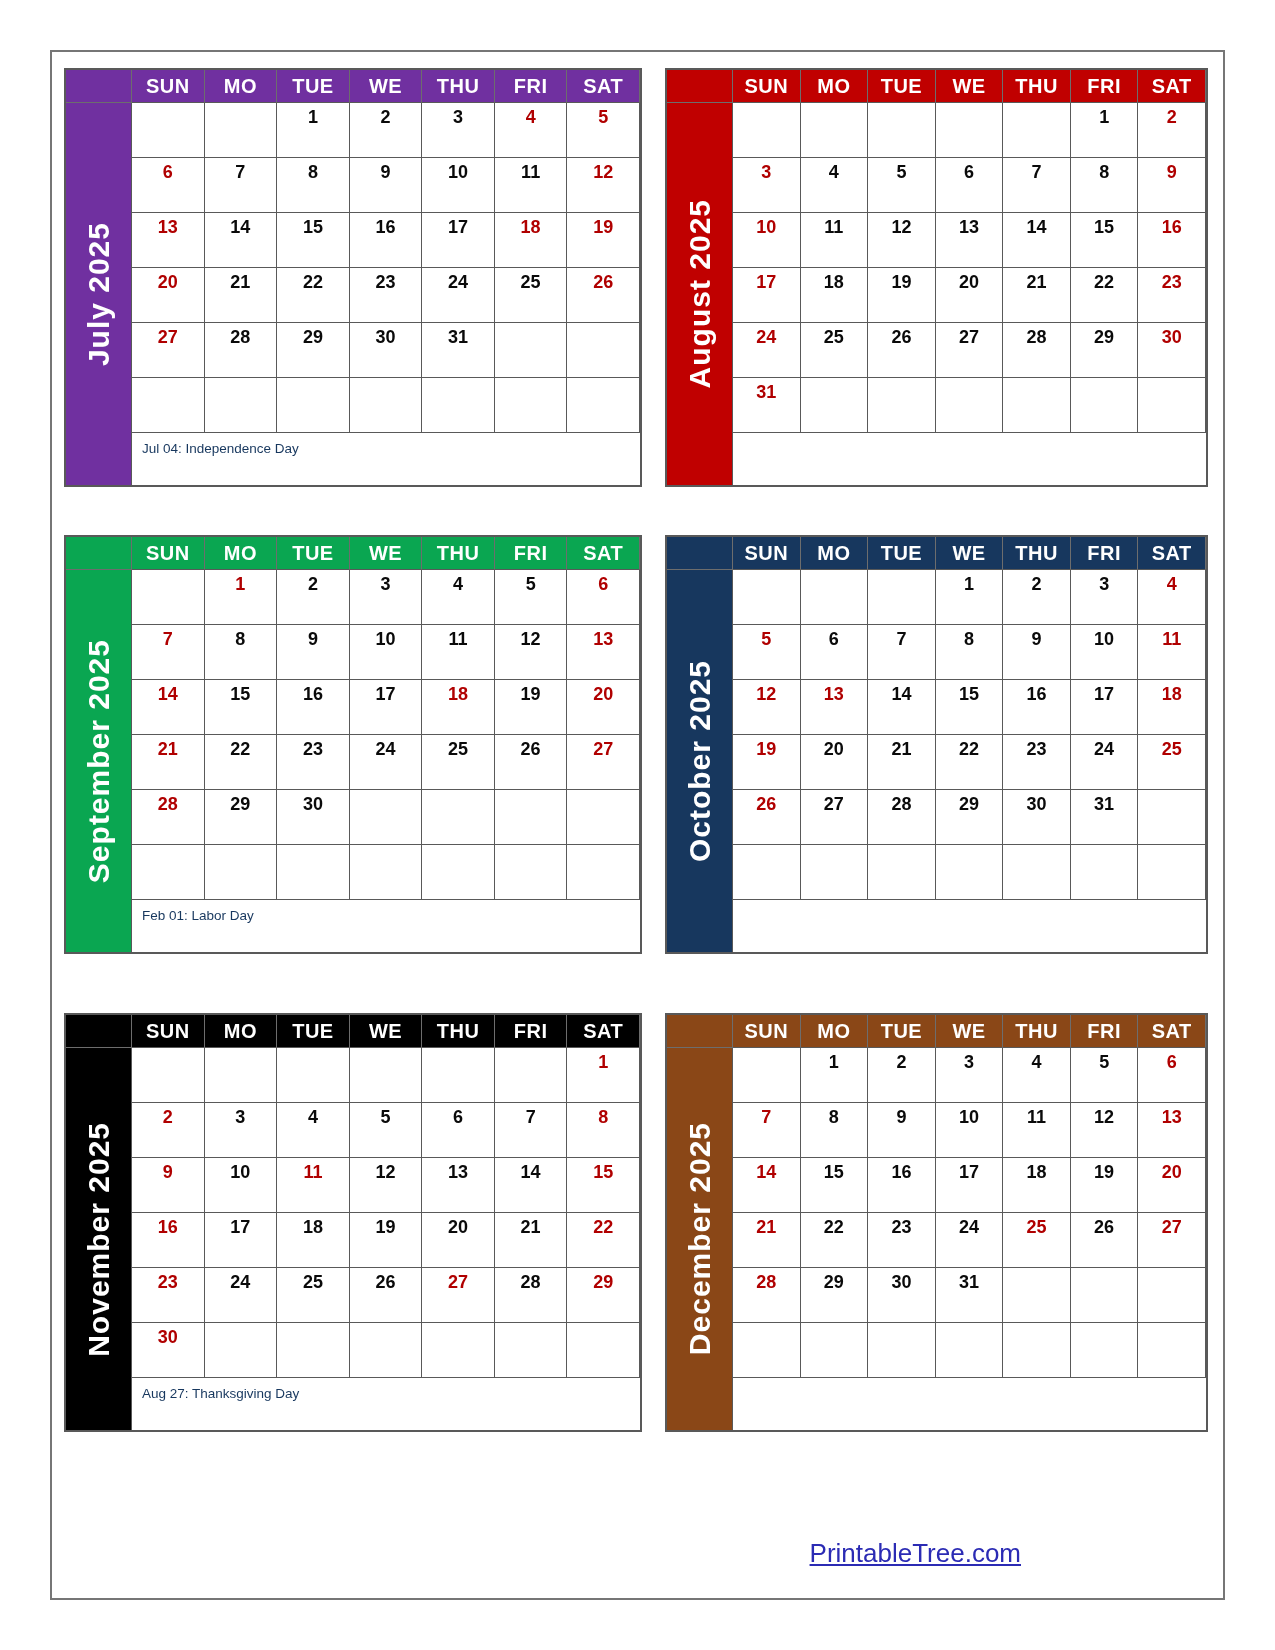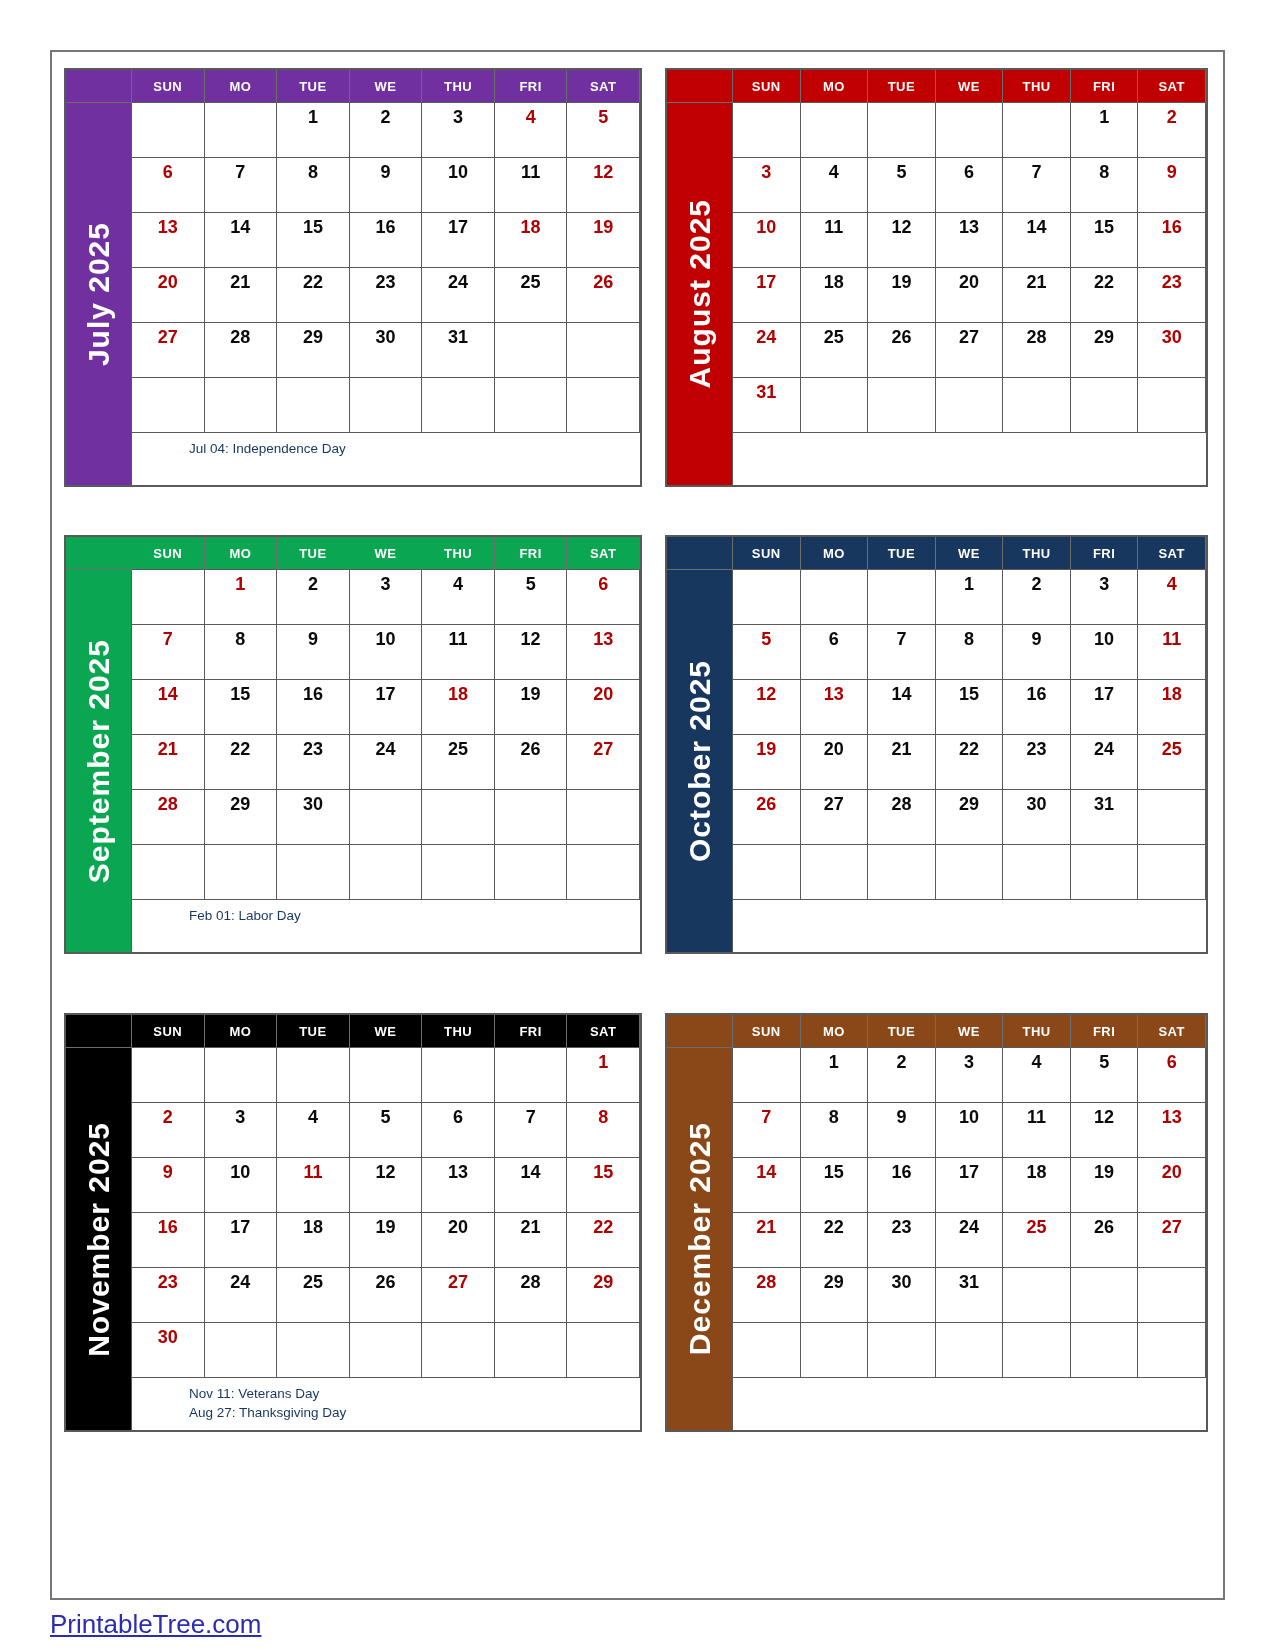--- a/index.html
+++ b/index.html
@@ -22,21 +22,21 @@
   .pos2{left:64px;top:535px;width:578px;}
   .pos3{left:665px;top:535px;width:543px;}
   .pos4{left:64px;top:1013px;width:578px;}
   .pos5{left:665px;top:1013px;width:543px;}
   .corner{
     grid-column:1;grid-row:1;
     border-right:1.5px solid #6d6d6d;border-bottom:1.5px solid #6d6d6d;
   }
   .dayhead{
     display:flex;align-items:center;justify-content:center;
-    color:#ffffff;font-weight:bold;font-size:13px;letter-spacing:.5px;
+    color:#ffffff;font-weight:bold;font-size:20px;letter-spacing:.5px;
     border-right:1.5px solid #6d6d6d;border-bottom:1.5px solid #595959;
   }
   .dayhead:last-of-type{border-right:none;}
   .sidebar{
     grid-column:1;grid-row:2 / span 7;
     display:flex;align-items:center;justify-content:center;
     border-right:1.5px solid #595959;
   }
   .sidebar-label{
     writing-mode:vertical-rl;transform:rotate(180deg);
@@ -48,24 +48,24 @@
     border-right:1.5px solid #595959;border-bottom:1.5px solid #595959;
     font-weight:bold;font-size:18px;color:#0a0a0a;
     text-align:center;padding-top:4px;
   }
   .cell.red{color:#b00000;}
   .note-area{
     grid-column:2 / span 7;grid-row:8;
     padding:6px 4px 0 10px;box-sizing:border-box;background:#ffffff;
   }
   .note-line{
-    color:#17375e;font-size:13.5px;line-height:19px;white-space:nowrap;margin-left:47px;
+    color:#17375e;font-size:13.5px;line-height:19px;white-space:nowrap;
   }
   .footer{
-    position:absolute;left:50px;top:1609px;width:971px;text-align:left;
+    position:absolute;left:50px;top:1538px;width:971px;text-align:right;
   }
   .footer a{
     color:#2b2bb4;font-size:26px;text-decoration:underline;
     font-family:"Liberation Sans",sans-serif;
   }
 </style>
 </head>
 <body>
 
 <div class="page-frame"></div>
@@ -346,21 +346,20 @@
       <div class="cell">28</div>
       <div class="cell red">29</div>
       <div class="cell red">30</div>
       <div class="cell"></div>
       <div class="cell"></div>
       <div class="cell"></div>
       <div class="cell"></div>
       <div class="cell"></div>
       <div class="cell"></div>
       <div class="note-area">
-        <div class="note-line">Nov 11: Veterans Day</div>
         <div class="note-line">Aug 27: Thanksgiving Day</div>
       </div>
     </div>
     <div class="month pos5">
       <div class="corner" style="background: rgb(138, 71, 23);"></div>
       <div class="dayhead" style="background: rgb(138, 71, 23);">SUN</div>
       <div class="dayhead" style="background: rgb(138, 71, 23);">MO</div>
       <div class="dayhead" style="background: rgb(138, 71, 23);">TUE</div>
       <div class="dayhead" style="background: rgb(138, 71, 23);">WE</div>
       <div class="dayhead" style="background: rgb(138, 71, 23);">THU</div>

